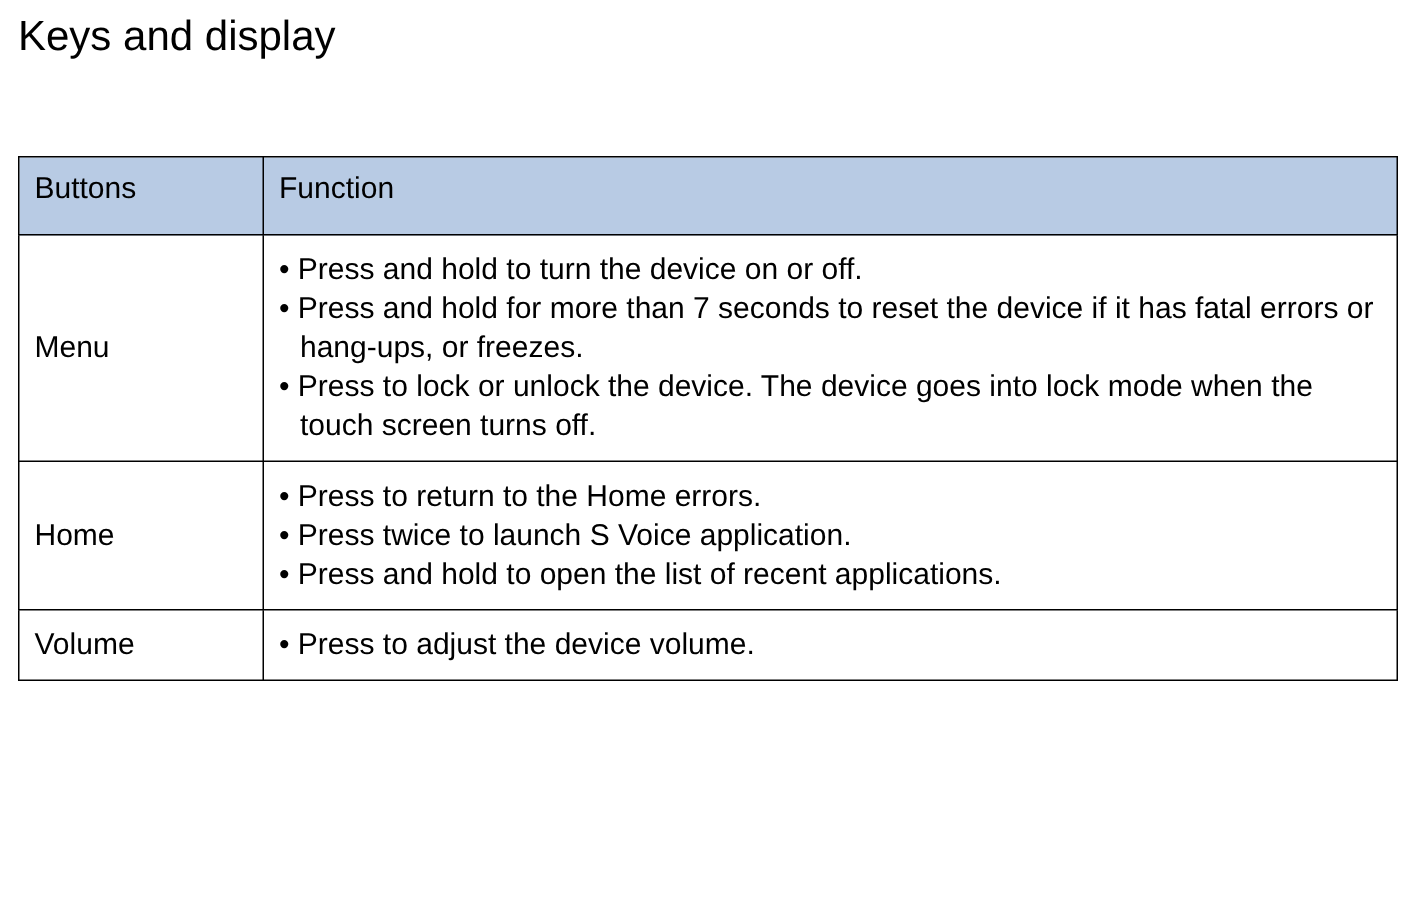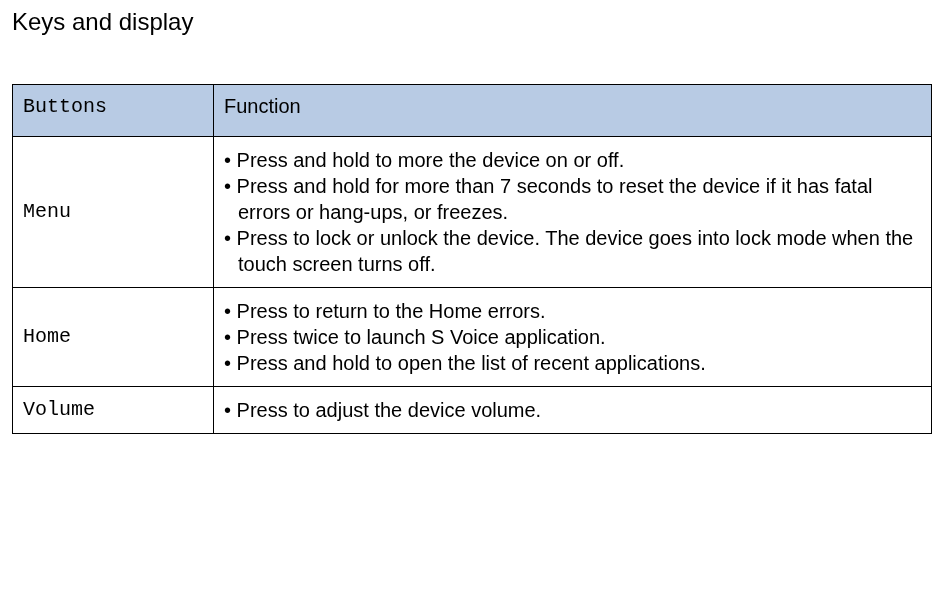--- a/index.html
+++ b/index.html
@@ -3,25 +3,25 @@
   <meta charset="utf-8">
   <style>
     * { box-sizing: border-box; margin: 0; padding: 0; }
     body {
       font-family: Arial, Helvetica, sans-serif;
       background: #fff;
       width: 942px;
       padding: 0;
     }
     .page-title {
-      font-size: 24px;
+      font-size: 28px;
       font-weight: 400;
       color: #000;
       padding: 8px 0 0 12px;
-      margin-bottom: 48px;
+      margin-bottom: 64px;
     }
     .keys-table {
       width: 920px;
       margin-left: 12px;
       border-collapse: collapse;
       border: 1px solid #000;
     }
     .keys-table th {
       background: #b8cbe4;
       font-weight: 400;
@@ -35,23 +35,22 @@
     .keys-table td {
       font-size: 20px;
       color: #000;
       padding: 10px 12px 10px 10px;
       border: 1px solid #000;
       border-top: 1px solid #000;
       vertical-align: middle;
       line-height: 1.3;
     }
     .keys-table .col-btn {
-      width: 201px;
+      width: 163px;
       vertical-align: middle;
-      font-family: Liberation Mono, monospace;
     }
     .keys-table tr.alt td {
       background: #dbe5f1;
     }
     .bullet-line {
       padding-left: 14px;
       text-indent: -14px;
     }
   </style>
 </head>
@@ -63,21 +62,21 @@
   <thead>
     <tr>
       <th class="col-btn">Buttons</th>
       <th>Function</th>
     </tr>
   </thead>
   <tbody>
       <tr>
         <td class="col-btn">Menu</td>
         <td>
-          <div class="bullet-line">• Press and hold to more the device on or off.</div>
+          <div class="bullet-line">• Press and hold to turn the device on or off.</div>
           <div class="bullet-line">• Press and hold for more than 7 seconds to reset the device if it has fatal errors or hang-ups, or freezes.</div>
           <div class="bullet-line">• Press to lock or unlock the device. The device goes into lock mode when the touch screen turns off.</div>
         </td>
       </tr>
       <tr>
         <td class="col-btn">Home</td>
         <td>
           <div class="bullet-line">• Press to return to the Home errors.</div>
           <div class="bullet-line">• Press twice to launch S Voice application.</div>
           <div class="bullet-line">• Press and hold to open the list of recent applications.</div>

